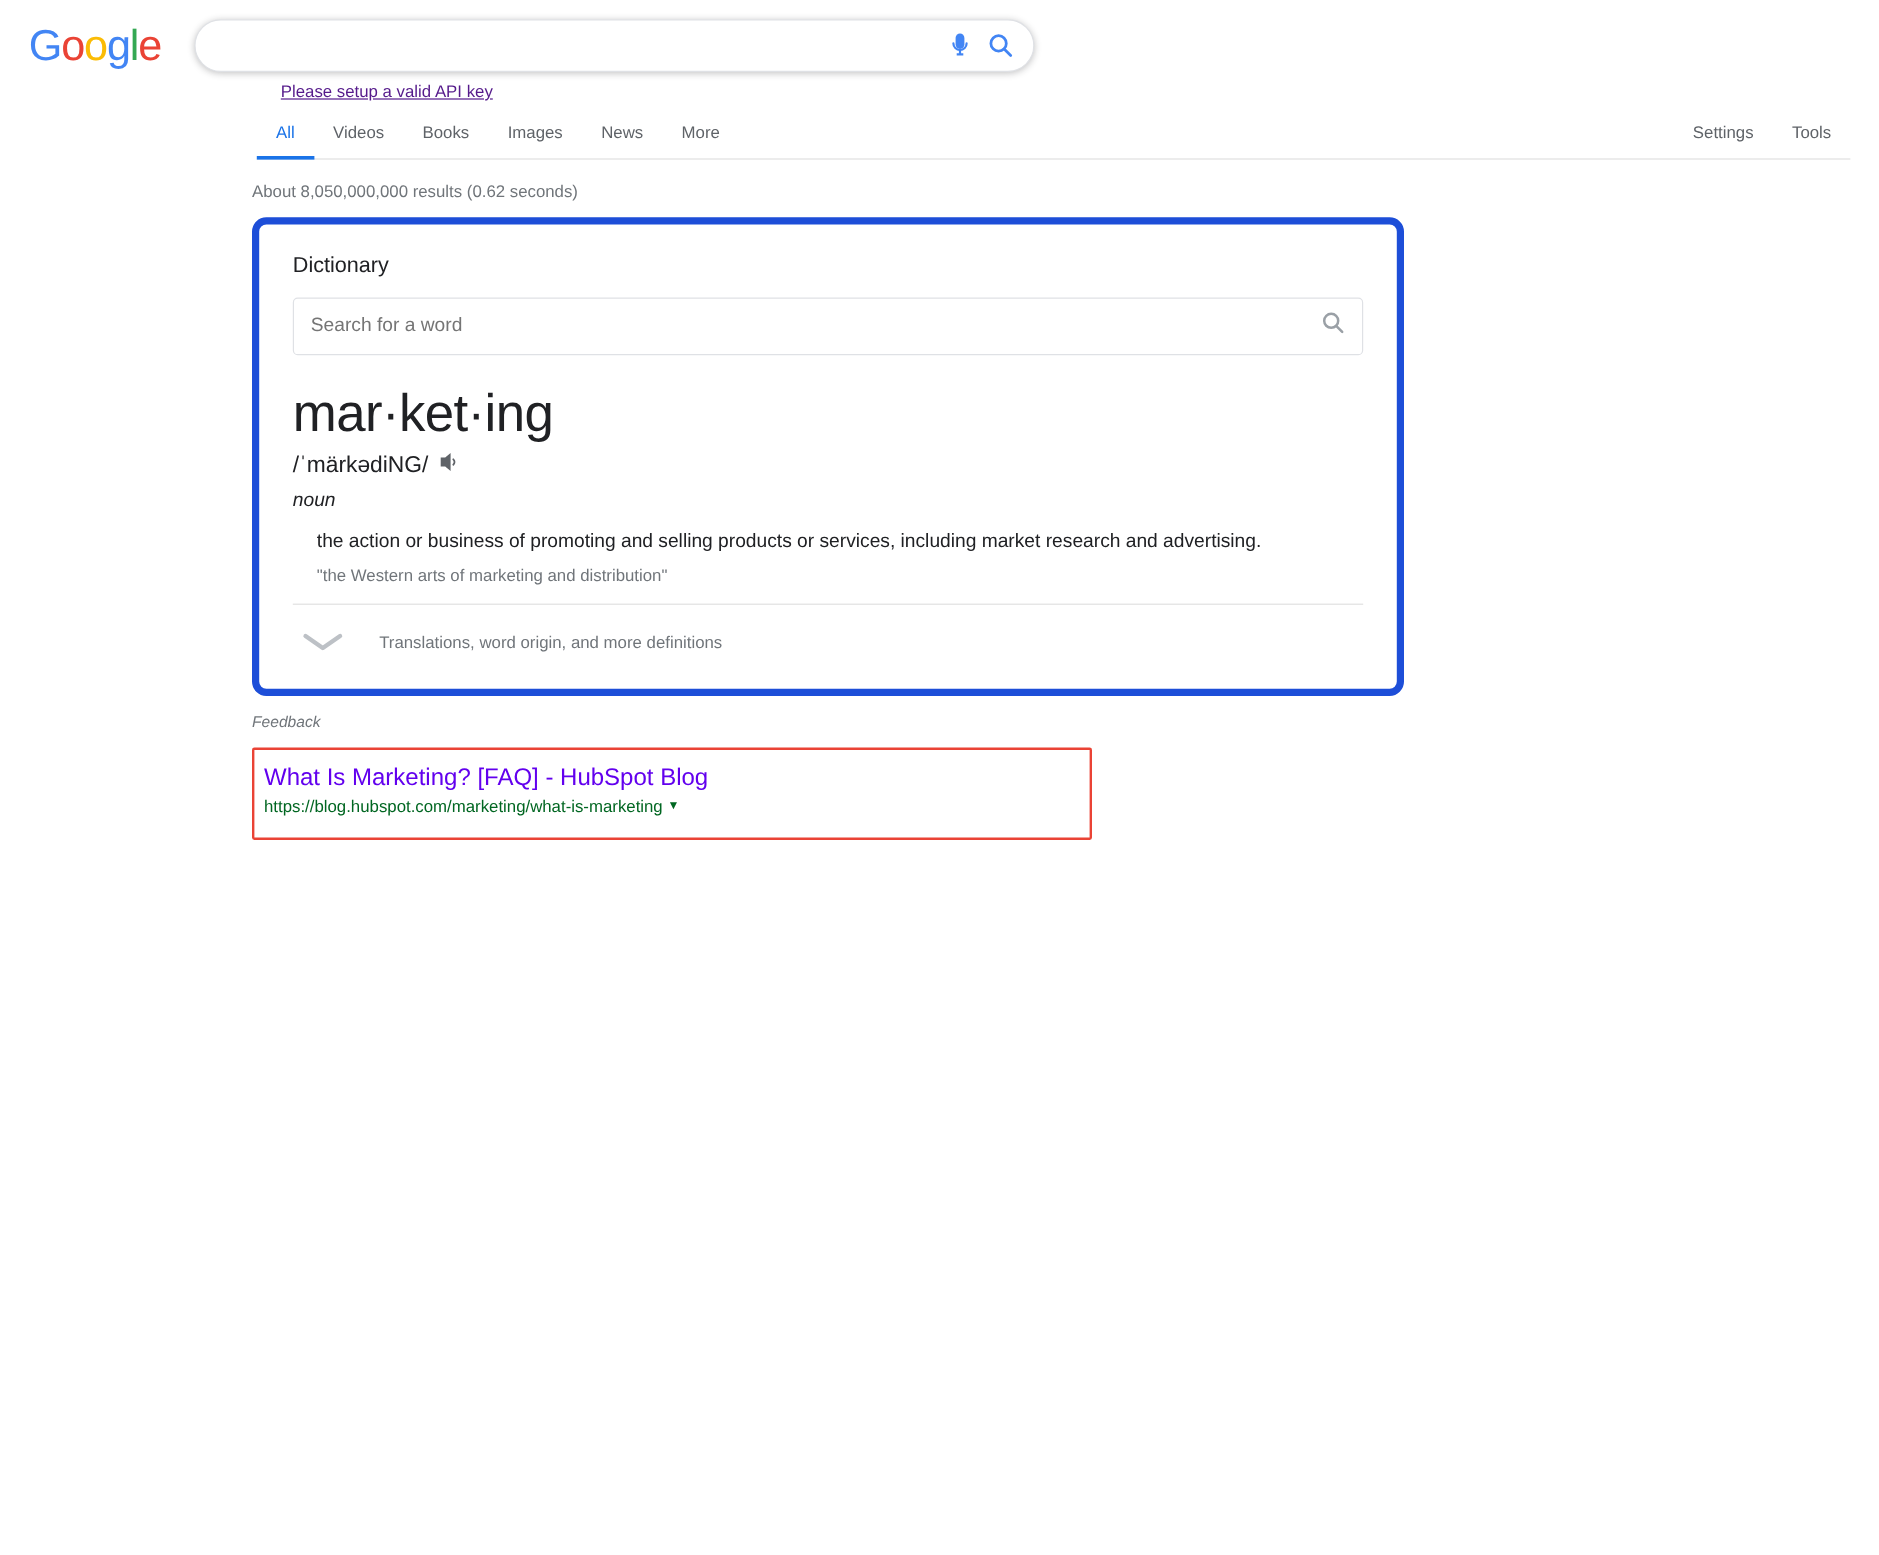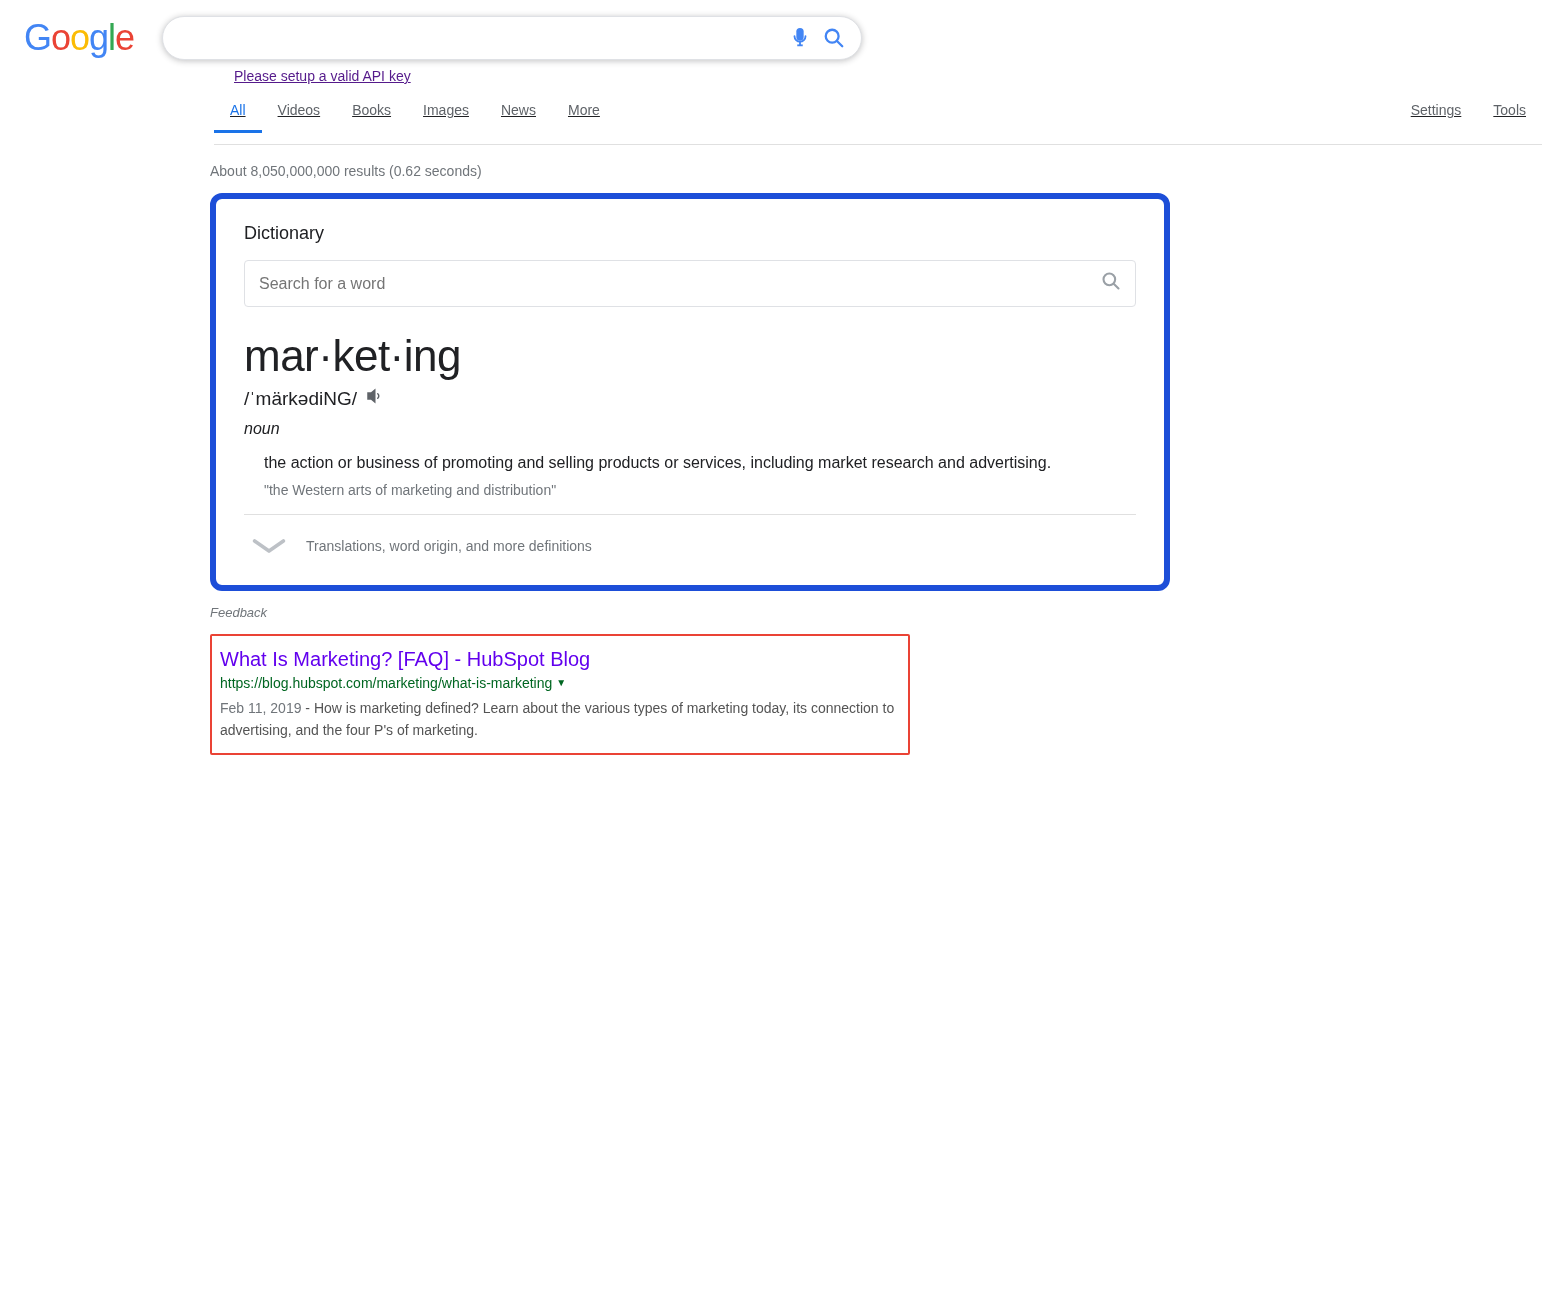--- a/index.html
+++ b/index.html
@@ -87,22 +87,21 @@
       cursor: pointer;
     }
 
     
     .nav-tabs {
       display: flex;
       align-items: center;
       margin-left: 190px;
       border-bottom: 1px solid #e0e0e0;
       margin-top: 4px;
-      padding-bottom: 12px;
-      text-decoration: underline;
+      padding-bottom: 0;
     }
 
     .nav-tab {
       padding: 12px 16px;
       font-size: 14px;
       color: #5f6368;
       cursor: pointer;
       text-decoration: none;
       white-space: nowrap;
       border-bottom: 3px solid transparent;
@@ -218,21 +217,21 @@
     .word-example {
       font-size: 14px;
       color: #70757a;
       padding-left: 20px;
       margin-bottom: 16px;
     }
 
     .dict-expand {
       display: flex;
       align-items: center;
-      gap: 12px;
+      gap: 22px;
       border-top: 1px solid #e0e0e0;
       padding-top: 16px;
       cursor: pointer;
     }
 
     .expand-chevron {
       width: 50px;
       height: 30px;
       display: flex;
       align-items: center;
@@ -404,17 +403,14 @@
   <div class="feedback-row">
     <a class="feedback-link" href="#">Feedback</a>
   </div>
 
   <div class="result-item">
     <a class="result-title" href="#">What Is Marketing? [FAQ] - HubSpot Blog</a>
     <a class="result-url" href="#">
       <span>https://blog.hubspot.com/marketing/what-is-marketing</span>
       <span class="url-arrow">▼</span>
     </a>
-    <div class="result-snippet">
-      <span class="result-date">Feb 11, 2019</span><span> - How is marketing defined? Learn about the various types of marketing today, its connection to advertising, and the four P's of marketing.</span>
-    </div>
   </div>
 </div>
 
 </body></html>

